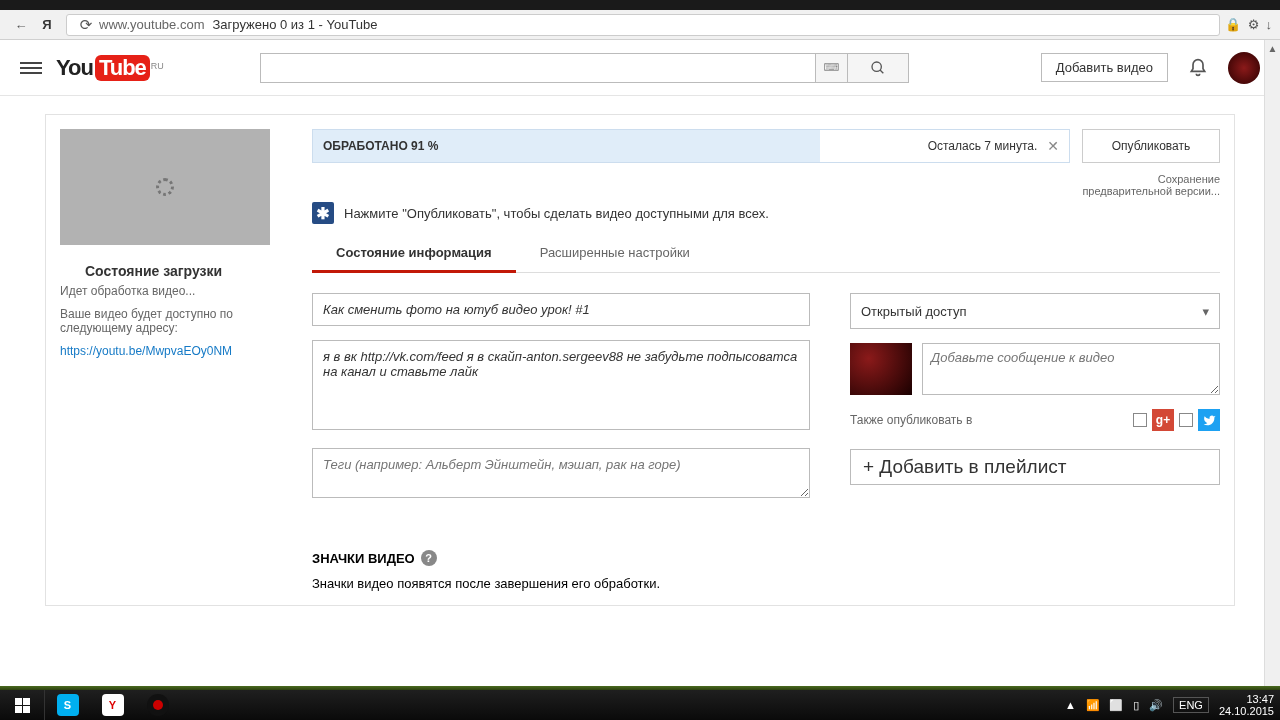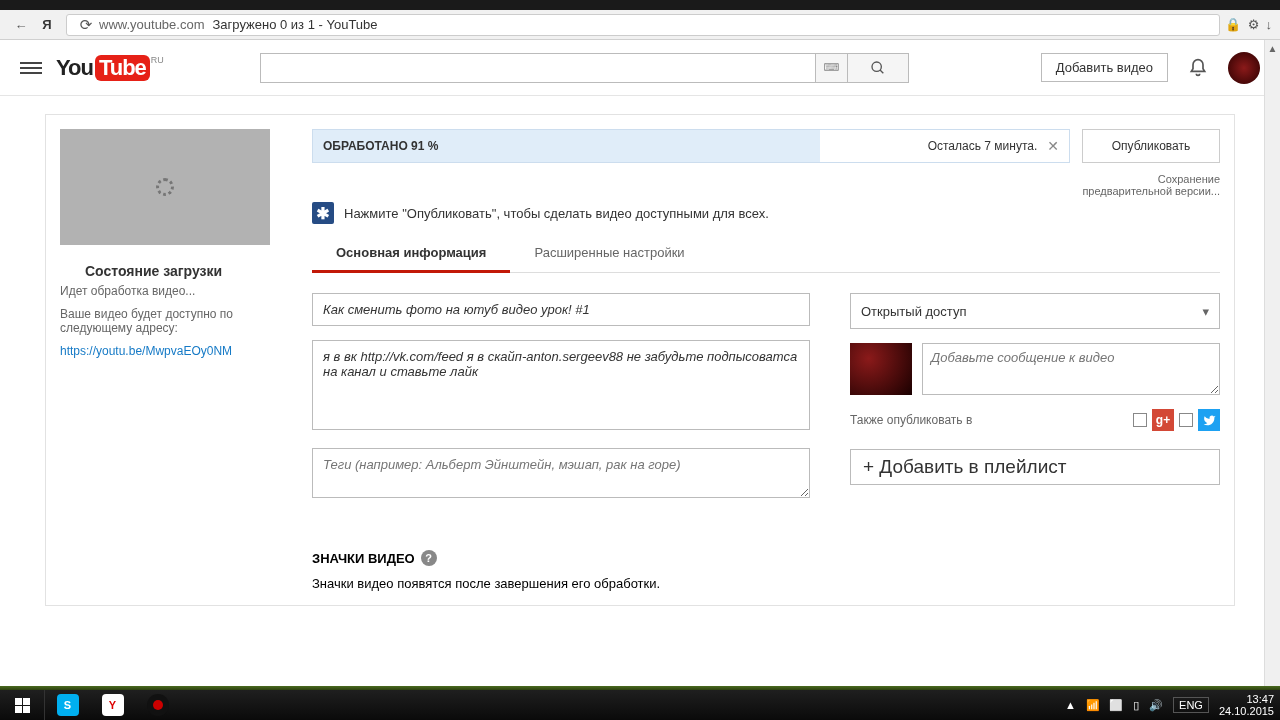--- a/index.html
+++ b/index.html
@@ -16,21 +16,21 @@
 .addr-title{color:#333;}
 .bb-right{display:flex;align-items:center;gap:6px;color:#555;}
 
 
 .masthead{height:56px;border-bottom:1px solid #e5e5e5;display:flex;align-items:center;padding:0 20px;}
 .menu-icon{width:22px;display:flex;flex-direction:column;gap:3px;margin-right:14px;cursor:pointer;}
 .menu-icon span{height:2px;background:#444;}
 .logo{display:flex;align-items:center;position:relative;}
 .logo-you{font-family:"Arial Black",sans-serif;font-weight:900;font-size:22px;color:#222;letter-spacing:-1px;}
 .logo-tube{background:#e62117;color:#fff;font-family:"Arial Black",sans-serif;font-weight:900;font-size:22px;padding:0 4px;border-radius:6px;margin-left:2px;letter-spacing:-1px;}
-.logo-ru{font-size:9px;color:#888;position:absolute;right:-14px;top:0;}
+.logo-ru{font-size:9px;color:#888;position:absolute;right:-14px;top:6px;}
 .search-wrap{display:flex;margin-left:110px;}
 .search-box{width:555px;height:30px;border:1px solid #bbb;border-right:none;padding:0 8px;}
 .kb-btn,.search-btn{height:30px;border:1px solid #bbb;background:#f5f5f5;display:flex;align-items:center;justify-content:center;cursor:pointer;}
 .kb-btn{width:32px;border-right:none;color:#888;font-size:11px;}
 .search-btn{width:62px;}
 .mh-right{margin-left:auto;display:flex;align-items:center;gap:20px;}
 .upload-btn{border:1px solid #bbb;padding:6px 14px;font-size:13px;color:#333;background:#fff;cursor:pointer;}
 .bell{font-size:20px;color:#555;cursor:pointer;}
 .avatar{width:32px;height:32px;border-radius:50%;background:radial-gradient(circle,#8b1a1a,#2b0000);cursor:pointer;}
 
@@ -203,21 +203,21 @@
           <div class="save-note">Сохранение предварительной версии...</div>
         </div>
       </div>
 
       <div class="hint-row">
         <div class="hint-icon">✱</div>
         <span>Нажмите "Опубликовать", чтобы сделать видео доступными для всех.</span>
       </div>
 
       <div class="tabs">
-        <div class="tab active">Основная информация</div>
+        <div class="tab active">Состояние информация</div>
         <div class="tab">Расширенные настройки</div>
       </div>
 
       <div class="form-row">
         <div class="form-left">
           <input class="inp" value="Как сменить фото на ютуб видео урок! #1" style="">
           <textarea class="inp ta" style="">я в вк http://vk.com/feed я в скайп-anton.sergeev88 не забудьте подпысоватса на канал и ставьте лайк</textarea>
           <textarea class="inp ta-tags" placeholder="Теги (например: Альберт Эйнштейн, мэшап, рак на горе)" style=""></textarea>
 
           <div class="thumbs-section">

